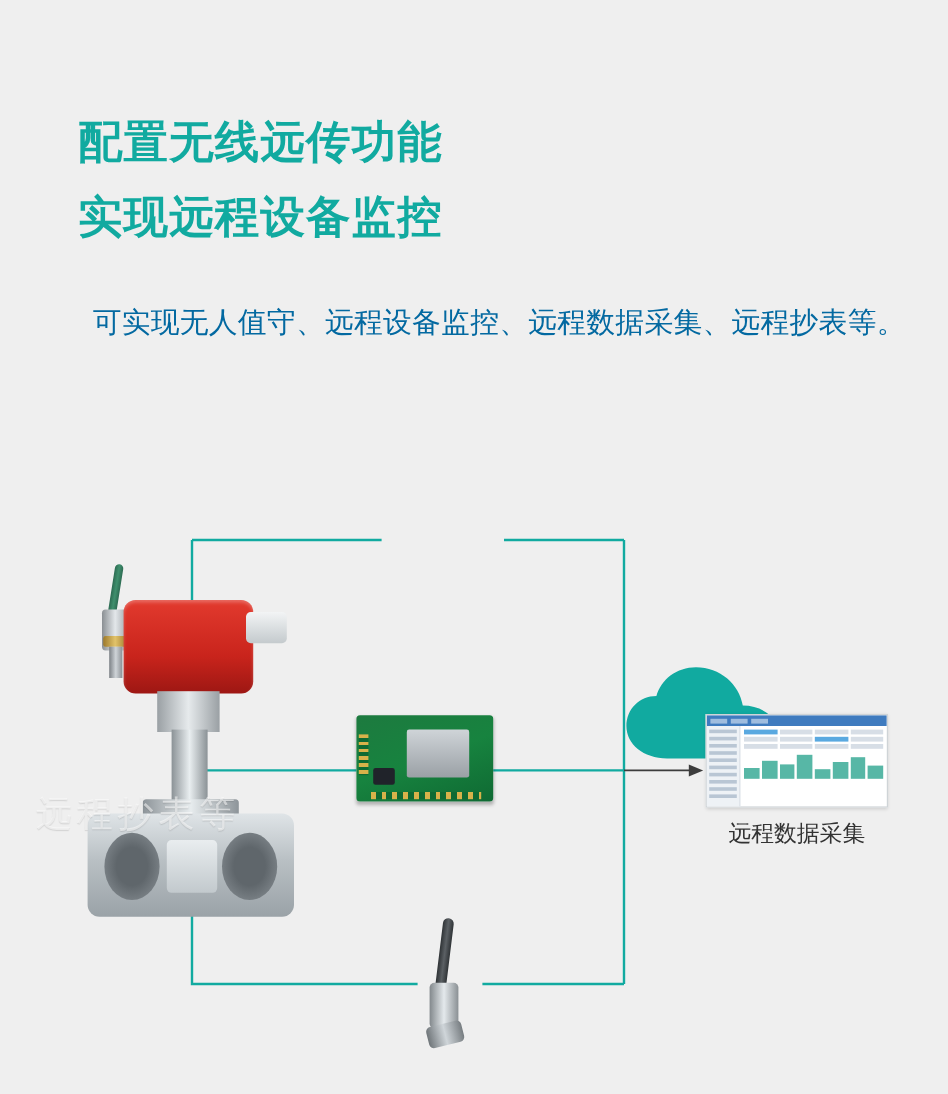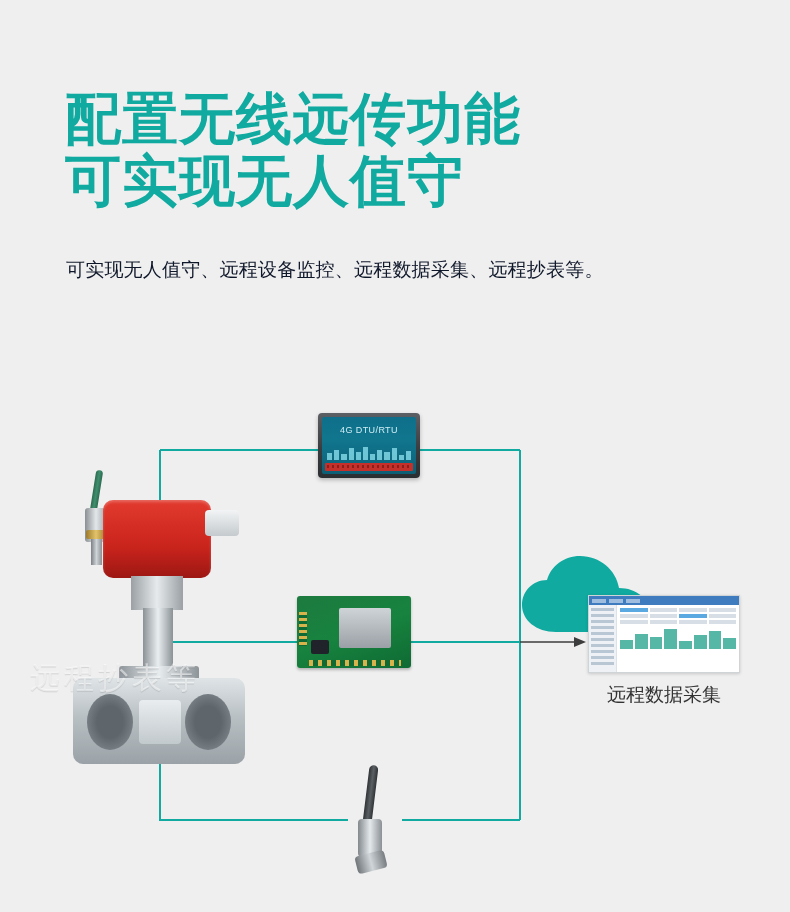--- a/index.html
+++ b/index.html
@@ -15,35 +15,36 @@
 
   
   .headline {
     position: absolute;
     left: 65px;
     top: 88px;
     width: 700px;
   }
   .headline-line {
     color: #11aaa0;
-    font-size: 56px;
+    font-size: 37px;
     line-height: 62px;
     font-weight: bold;
     letter-spacing: 1px;
     white-space: nowrap;
   }
   .subtext {
     position: absolute;
     left: 66px;
     top: 253px;
     width: 700px;
-    color: #0f172a;
-    font-size: 19px;
+    color: #0369a1;
+    font-size: 24px;
     line-height: 34px;
     letter-spacing: 0.2px;
+    text-align: center;
   }
   .subtext div { white-space: nowrap; }
 
   
   .diagram {
     position: absolute;
     left: 0;
     top: 390px;
     width: 790px;
     height: 522px;
@@ -308,21 +309,21 @@
     text-align: center;
     font-size: 19px;
     color: #333;
   }
 </style>
 </head>
 <body>
 
 <div class="headline">
   <div class="headline-line">配置无线远传功能</div>
-  <div class="headline-line">可实现无人值守</div>
+  <div class="headline-line">实现远程设备监控</div>
 </div>
 
 <div class="subtext">
   <div>可实现无人值守、远程设备监控、远程数据采集、远程抄表等。</div>
 </div>
 
 <div class="diagram">
 
   <svg class="lines" viewBox="0 0 790 522">
 
@@ -336,40 +337,20 @@
 
     <path d="M520,60 L520,430" stroke="#11aaa0" stroke-width="2" fill="none"></path>
     <path d="M420,60 L520,60" stroke="#11aaa0" stroke-width="2" fill="none"></path>
     <path d="M411,252 L520,252" stroke="#11aaa0" stroke-width="2" fill="none"></path>
     <path d="M402,430 L520,430" stroke="#11aaa0" stroke-width="2" fill="none"></path>
 
     <path d="M520,252 L578,252" stroke="#3d3d3d" stroke-width="1.6" fill="none"></path>
     <polygon points="586,252 574,247 574,257" fill="#3d3d3d"></polygon>
   </svg>
 
-  <div class="dtu">
-    <div class="dtu-screen">
-      <div class="dtu-label">4G DTU/RTU</div>
-      <div class="dtu-bars">
-        <i style="height:50%"></i>
-          <i style="height:70%"></i>
-          <i style="height:40%"></i>
-          <i style="height:85%"></i>
-        <i style="height:60%"></i>
-          <i style="height:95%"></i>
-          <i style="height:45%"></i>
-          <i style="height:75%"></i>
-        <i style="height:55%"></i>
-          <i style="height:88%"></i>
-          <i style="height:35%"></i>
-          <i style="height:66%"></i>
-      </div>
-      <div class="dtu-strip"></div>
-    </div>
-  </div>
 
   <div class="meter">
     <div class="antenna"></div>
     <div class="ant-base"></div>
     <div class="ant-gold"></div>
     <div class="ant-stem"></div>
     <div class="head"></div>
     <div class="cap"></div>
     <div class="neck"></div>
     <div class="stem"></div>

